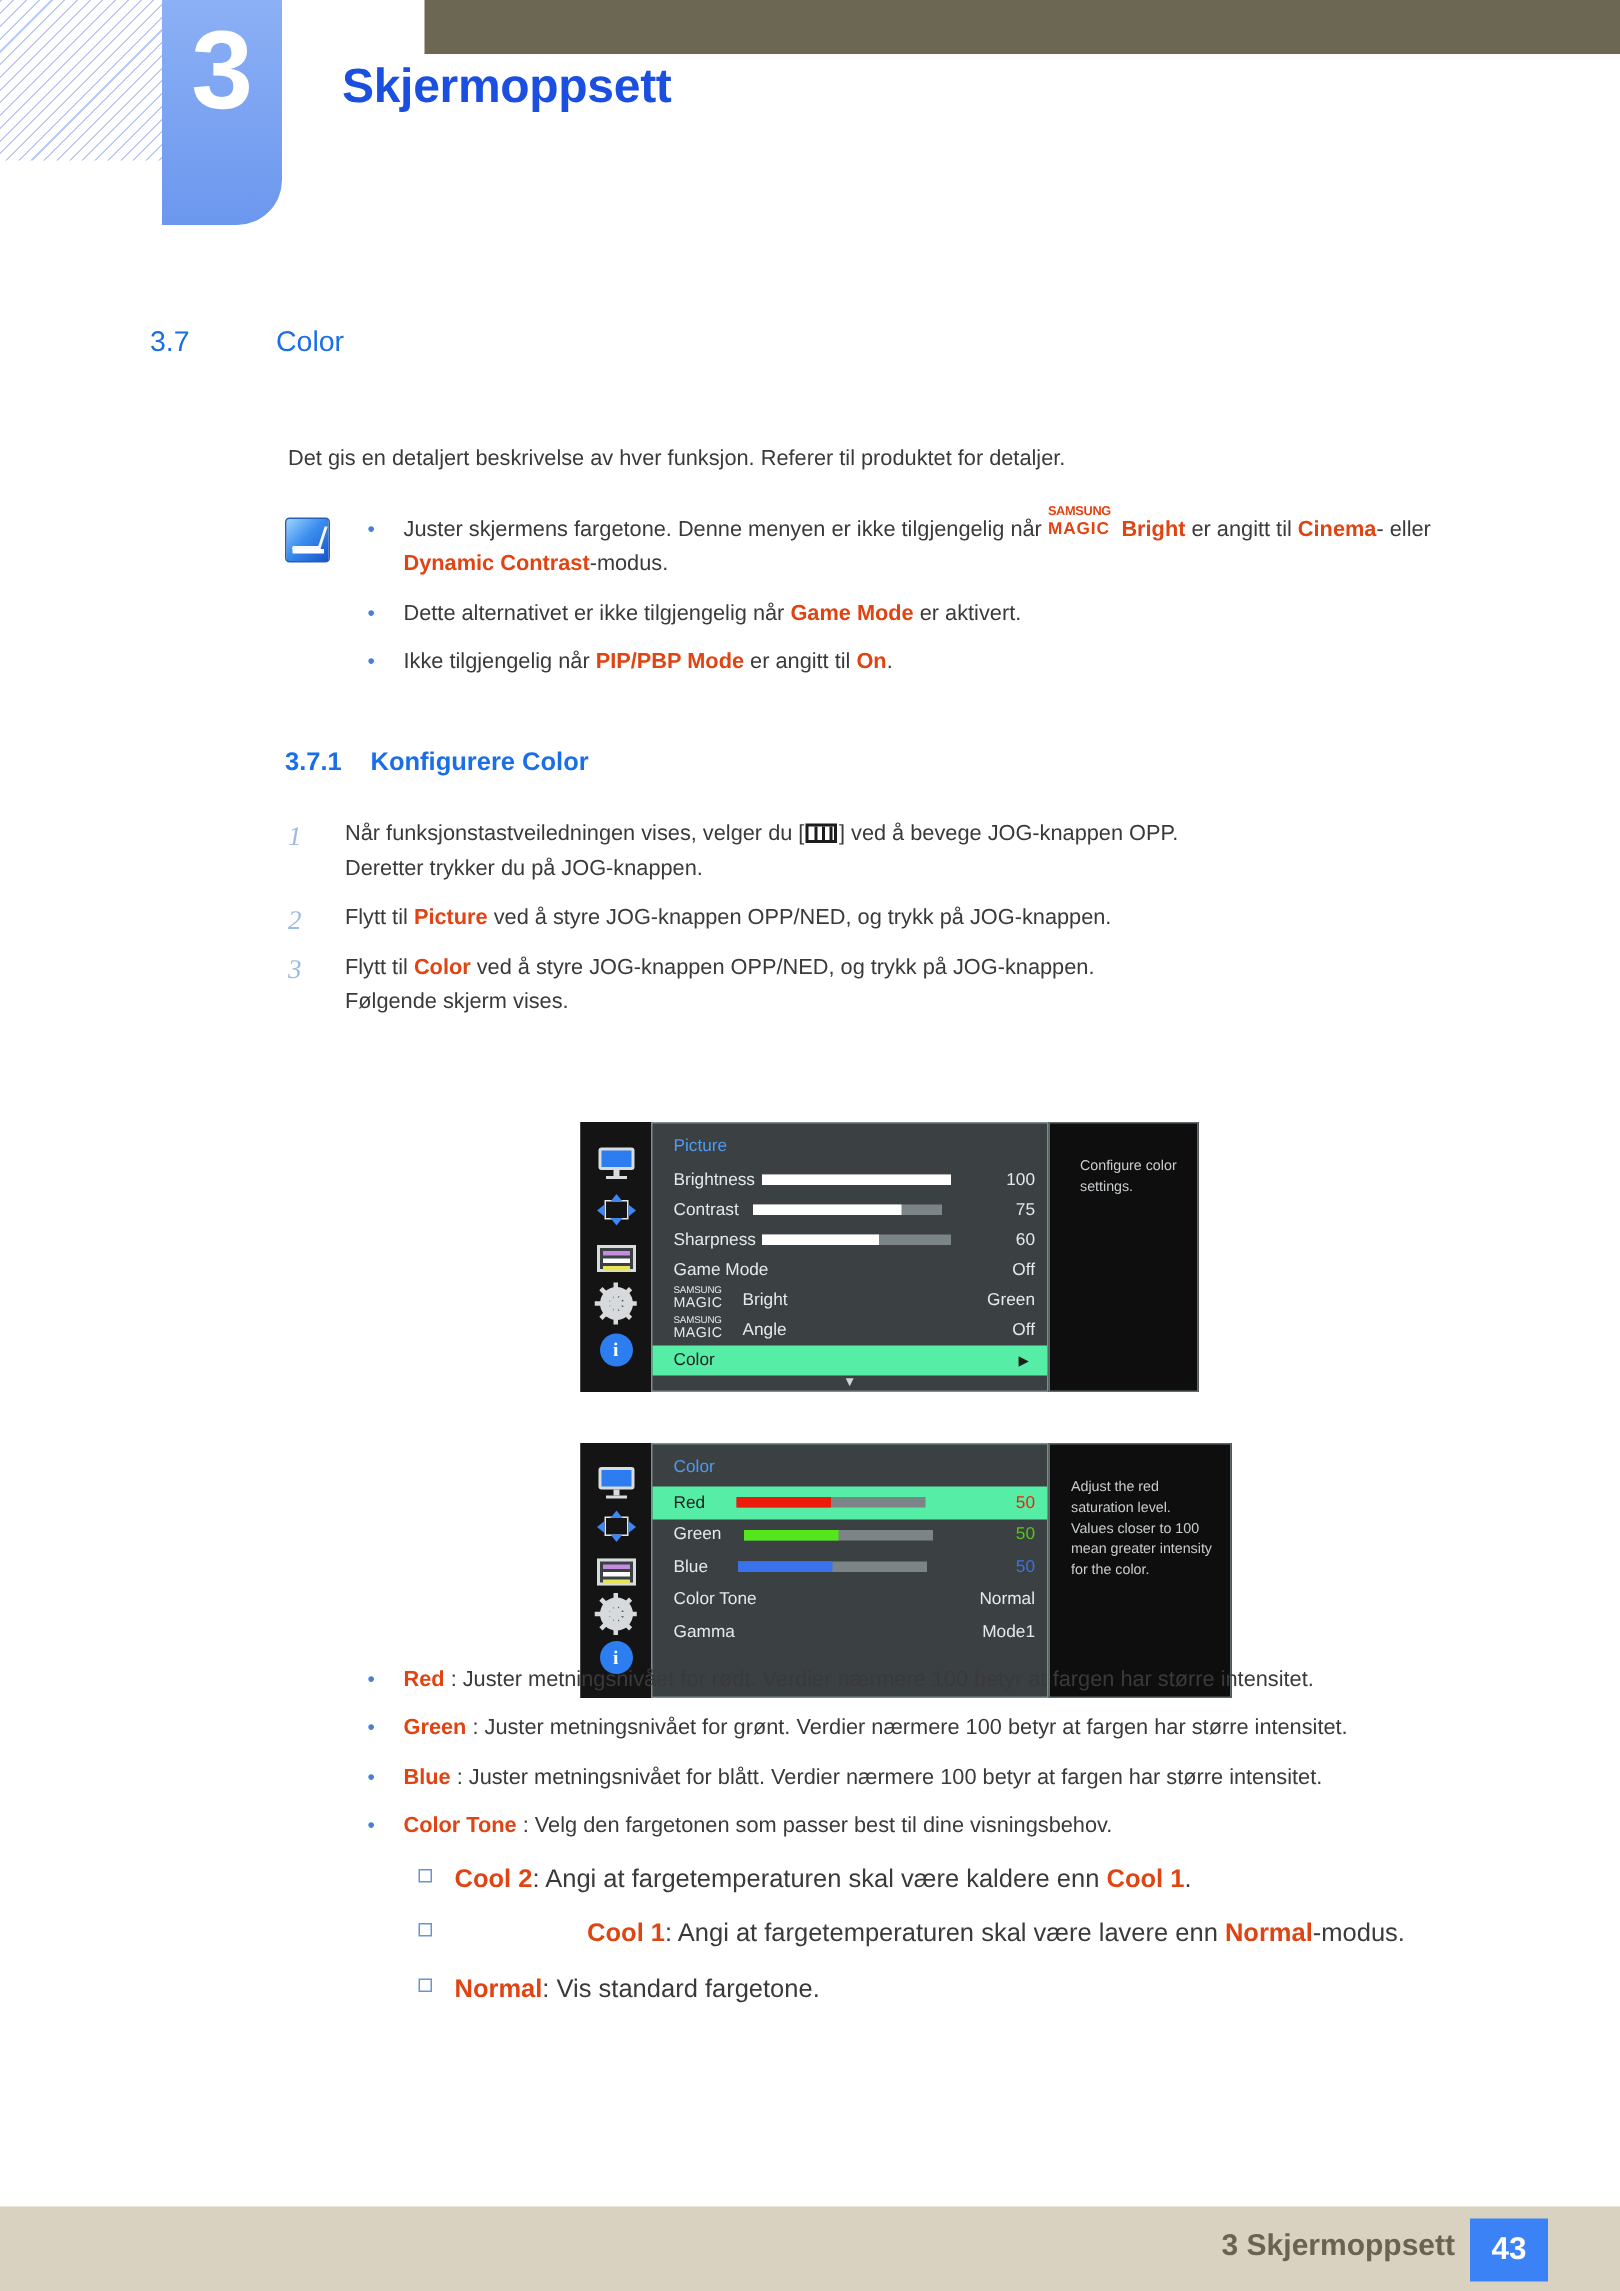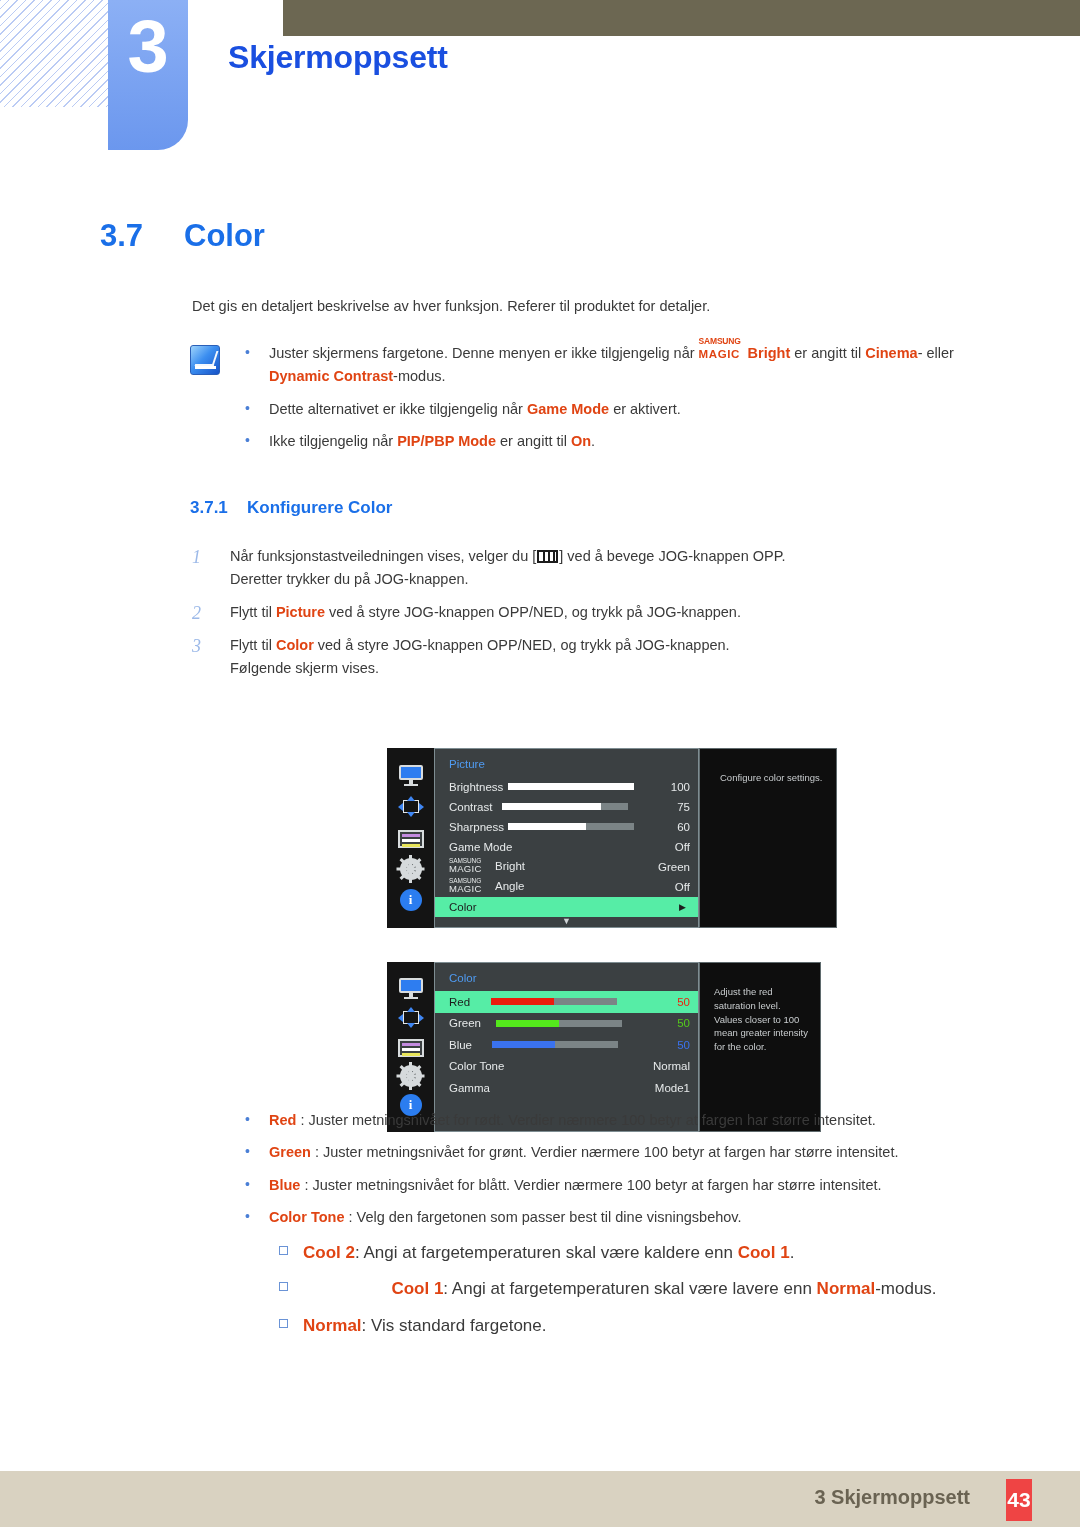--- a/index.html
+++ b/index.html
@@ -55,22 +55,22 @@
     font-size: 32px;
     font-weight: bold;
     color: #1a4fe0;
     letter-spacing: -0.2px;
   }
 
   
   .sec-h1 {
     position: absolute;
     left: 100px; top: 218px;
-    font-size: 31px;
-    font-weight: bold;
+    font-size: 19px;
+    font-weight: normal;
     color: #1a6fe8;
   }
   .sec-h1 .num { display: inline-block; width: 84px; }
 
   .sec-h2 {
     position: absolute;
     left: 190px; top: 498px;
     font-size: 17px;
     font-weight: bold;
     color: #1a6fe8;
@@ -389,22 +389,22 @@
   .footertext {
     position: absolute;
     right: 110px; bottom: 18px;
     font-size: 20px;
     font-weight: bold;
     color: #6a6352;
   }
   .pagebox {
     position: absolute;
     right: 48px; bottom: 6px;
-    width: 26px; height: 42px;
-    background: #ef4444;
+    width: 52px; height: 42px;
+    background: #3b82f6;
     color: #ffffff;
     font-size: 21px;
     font-weight: bold;
     text-align: center;
     line-height: 42px;
   }
 </style>
 </head>
 <body>
 
@@ -512,21 +512,21 @@
         <div class="val">Off</div>
       </div>
       <div class="osd-row hl">
         <div class="lbl">Color</div>
         <div class="mid"></div>
         <div class="val"></div>
         <span class="caret">▶</span>
       </div>
       <div class="osd-down">▼</div>
     </div>
-    <div class="osd-desc" style="width: 138px; height: 180px; padding-left: 20px;">Configure color settings.</div>
+    <div class="osd-desc" style="width: 100px; height: 180px; padding-left: 20px;">Configure color settings.</div>
   </div>
 
 <div class="osd" id="osd-color" style="left:387px; top:962px;">
     <div class="osd-rail">
       <div class="ic ic-monitor">
         <div class="scr"></div>
         <div class="stand"></div>
         <div class="base"></div>
       </div>
       <div class="ic ic-arrows">

